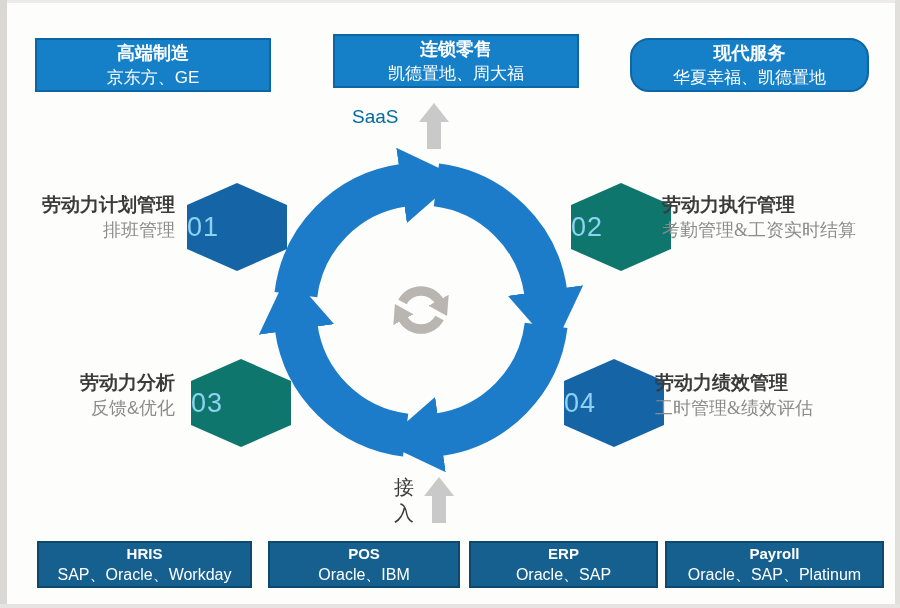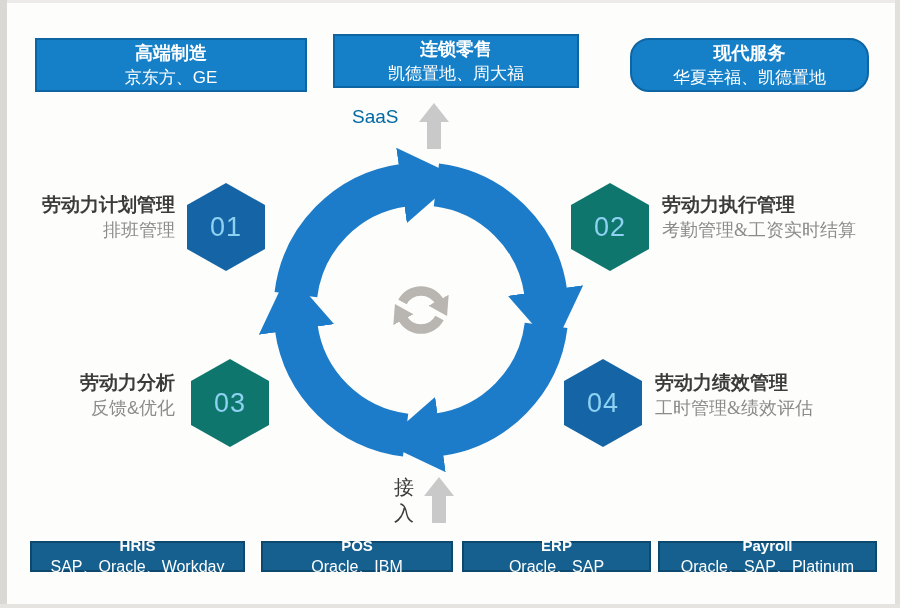--- a/index.html
+++ b/index.html
@@ -11,25 +11,25 @@
   .edge.top{left:0;top:0;width:900px;height:3px;background:#ecebe9;}
   .edge.left{left:0;top:0;width:7px;height:608px;}
   .edge.right{right:0;top:0;width:5px;height:608px;background:#e2e0dd;}
   .edge.bottom{left:0;bottom:0;width:900px;height:4px;background:#e6e4e1;}
 
   .box{position:absolute;box-sizing:border-box;color:#fff;text-align:center;
        display:flex;flex-direction:column;justify-content:center;}
   .box .t1{font-weight:bold;font-size:18px;line-height:25px;}
   .box .t2{font-size:17px;line-height:23px;}
   .topbox{background:#1580c8;border:2px solid #0e65a4;height:54px;}
-  .botbox{background:#16608f;border:2px solid #0d486f;height:31px;}
+  .botbox{background:#16608f;border:2px solid #0d486f;height:47px;margin-left:7px;}
   .botbox .t1{font-size:15px;line-height:20px;}
   .botbox .t2{font-size:16px;line-height:21px;}
 
-  .hex{position:absolute;width:78px;height:88px;display:flex;align-items:center;justify-content:center;
+  .hex{position:absolute;width:100px;height:88px;display:flex;align-items:center;
        clip-path:polygon(50% 0%,100% 25%,100% 75%,50% 100%,0% 75%,0% 25%);}
   .hex.dark{background:#1565a6;}
   .hex.bright{background:#0f766e;}
   .hex .num{color:#8ed2f2;font-size:27px;letter-spacing:1px;}
 
   .stagetext{position:absolute;}
   .stagetext .h{font-size:19px;font-weight:bold;color:#3b3b3b;line-height:26px;}
   .stagetext .s{font-size:18px;color:#8b8b8b;line-height:25px;}
   .stagetext.left{text-align:right;}
   .stagetext.right{text-align:left;font-family:Liberation Serif, serif;}
@@ -47,21 +47,21 @@
 </style>
 </head>
 <body>
 
 <div class="stage-wrap">
   <div class="edge top"></div>
   <div class="edge left"></div>
   <div class="edge right"></div>
   <div class="edge bottom"></div>
 
-  <div class="box topbox" style="left:35px;top:38px;width:272px;align-items:center;">
+  <div class="box topbox" style="left:35px;top:38px;width:236px;align-items:center;">
     <div class="t1">高端制造</div>
     <div class="t2">京东方、GE</div>
   </div>
   <div class="box topbox" style="left:333px;top:34px;width:246px;">
     <div class="t1">连锁零售</div>
     <div class="t2">凯德置地、周大福</div>
   </div>
   <div class="box topbox" style="left:630px;top:38px;width:239px;border-radius:19px;">
     <div class="t1">现代服务</div>
     <div class="t2">华夏幸福、凯德置地</div>

